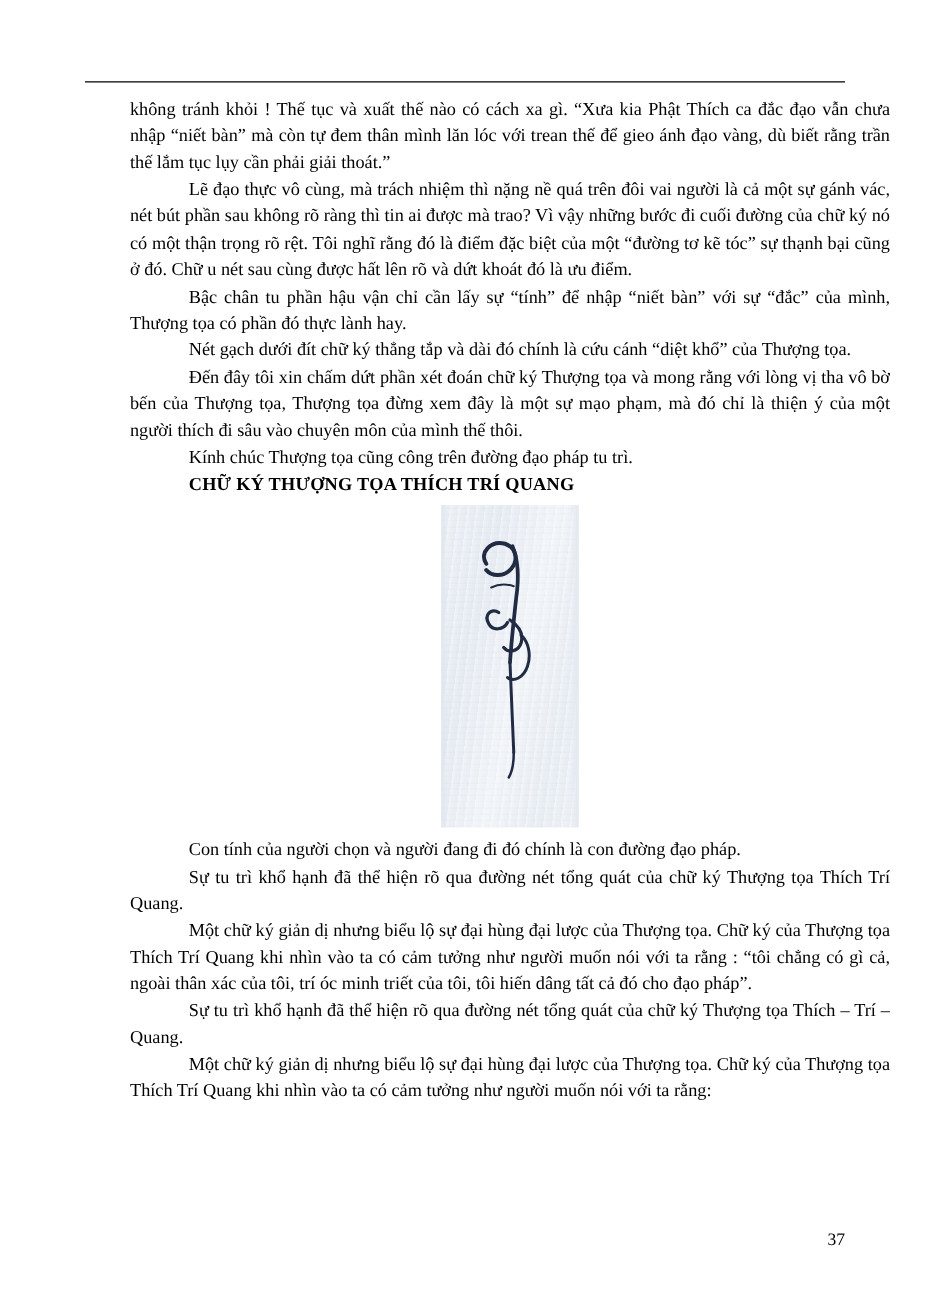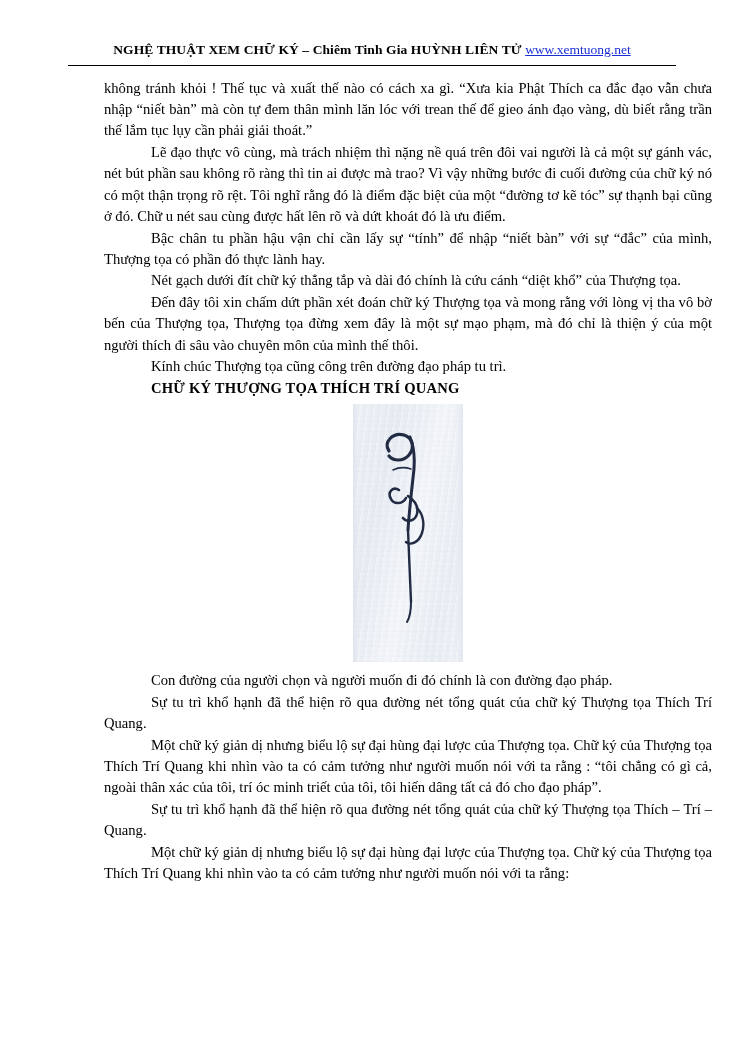--- a/index.html
+++ b/index.html
@@ -112,23 +112,20 @@
     width: 676px;
     text-align: right;
     font-size: 14px;
   }
 </style>
 </head>
 <body>
 
 <div class="page">
 
-  <div class="header">
-    <span class="htext">NGHỆ THUẬT XEM CHỮ KÝ – Chiêm Tinh Gia HUỲNH LIÊN TỬ </span><span class="hlink">www.xemtuong.net</span>
-  </div>
 
   <div class="rule"></div>
 
   <div class="body">
 
     <p class="noindent">không tránh khỏi ! Thế tục và xuất thế nào có cách xa gì. “Xưa kia Phật Thích ca đắc đạo vẫn chưa nhập “niết bàn” mà còn tự đem thân mình lăn lóc với trean thế để gieo ánh đạo vàng, dù biết rằng trần thế lắm tục lụy cần phải giải thoát.”</p>
     <p>Lẽ đạo thực vô cùng, mà trách nhiệm thì nặng nề quá trên đôi vai người là cả một sự gánh vác, nét bút phần sau không rõ ràng thì tin ai được mà trao? Vì vậy những bước đi cuối đường của chữ ký  nó có một thận trọng rõ rệt. Tôi nghĩ rằng đó là điểm đặc biệt của một “đường tơ kẽ tóc” sự thạnh bại cũng ở đó. Chữ u nét sau cùng được hất lên rõ và dứt khoát đó là ưu điểm.</p>
     <p>Bậc chân tu phần hậu vận chỉ cần lấy sự “tính” để nhập “niết bàn” với sự  “đắc” của mình, Thượng tọa có phần đó thực lành hay.</p>
     <p>Nét gạch dưới đít chữ ký thẳng tắp và dài đó chính là cứu cánh “diệt khổ” của Thượng tọa.</p>
     <p>Đến đây tôi xin chấm dứt phần xét đoán chữ ký Thượng tọa và mong rằng với lòng vị tha vô bờ bến của Thượng tọa, Thượng tọa đừng xem đây là một sự mạo phạm, mà đó chỉ là thiện ý của một người thích đi sâu vào chuyên môn của mình thế thôi.</p>
@@ -149,22 +146,23 @@
             <path d="M55 92 C61 96, 66 102, 64 110 C62 117, 54 119, 50 114" stroke-width="2.6"></path>
             <path d="M64 104 C70 110, 72 120, 69 129 C66 138, 58 142, 53 138" stroke-width="2.4"></path>
             <path d="M55 126 C56 150, 57 175, 58 198" stroke-width="2.4"></path>
             <path d="M58 198 C58 206, 57 213, 54 218" stroke-width="2"></path>
             <path d="M40 66 C46 63, 52 63, 58 65" stroke-width="1.6"></path>
           </g>
         </svg>
       </div>
     </div>
 
-    <p>Con đường của người chọn và người muốn đi đó chính là con đường đạo pháp.</p>
+    <p>Con tính của người chọn và người đang đi đó chính là con đường đạo pháp.</p>
     <p>Sự tu trì khổ hạnh đã thể hiện rõ qua đường nét tổng quát của chữ ký Thượng tọa Thích Trí Quang.</p>
     <p>Một chữ ký giản dị nhưng biểu lộ sự đại hùng đại lược của Thượng tọa. Chữ ký của Thượng tọa Thích Trí Quang khi nhìn vào ta có cảm tưởng như người muốn nói với ta rằng : “tôi chẳng có gì cả, ngoài thân xác của tôi, trí óc minh triết của tôi, tôi hiến dâng tất cả đó cho đạo pháp”.</p>
     <p>Sự tu trì khổ hạnh đã thể hiện rõ qua đường nét tổng quát của chữ ký Thượng tọa Thích – Trí – Quang.</p>
     <p>Một chữ ký giản dị nhưng biểu lộ sự đại hùng đại lược của Thượng tọa. Chữ  ký của Thượng tọa Thích Trí Quang khi nhìn vào ta có cảm tưởng như người muốn nói với ta rằng:</p>
 
   </div>
 
+  <div class="pagenum">37</div>
 
 </div>
 
 </body></html>

